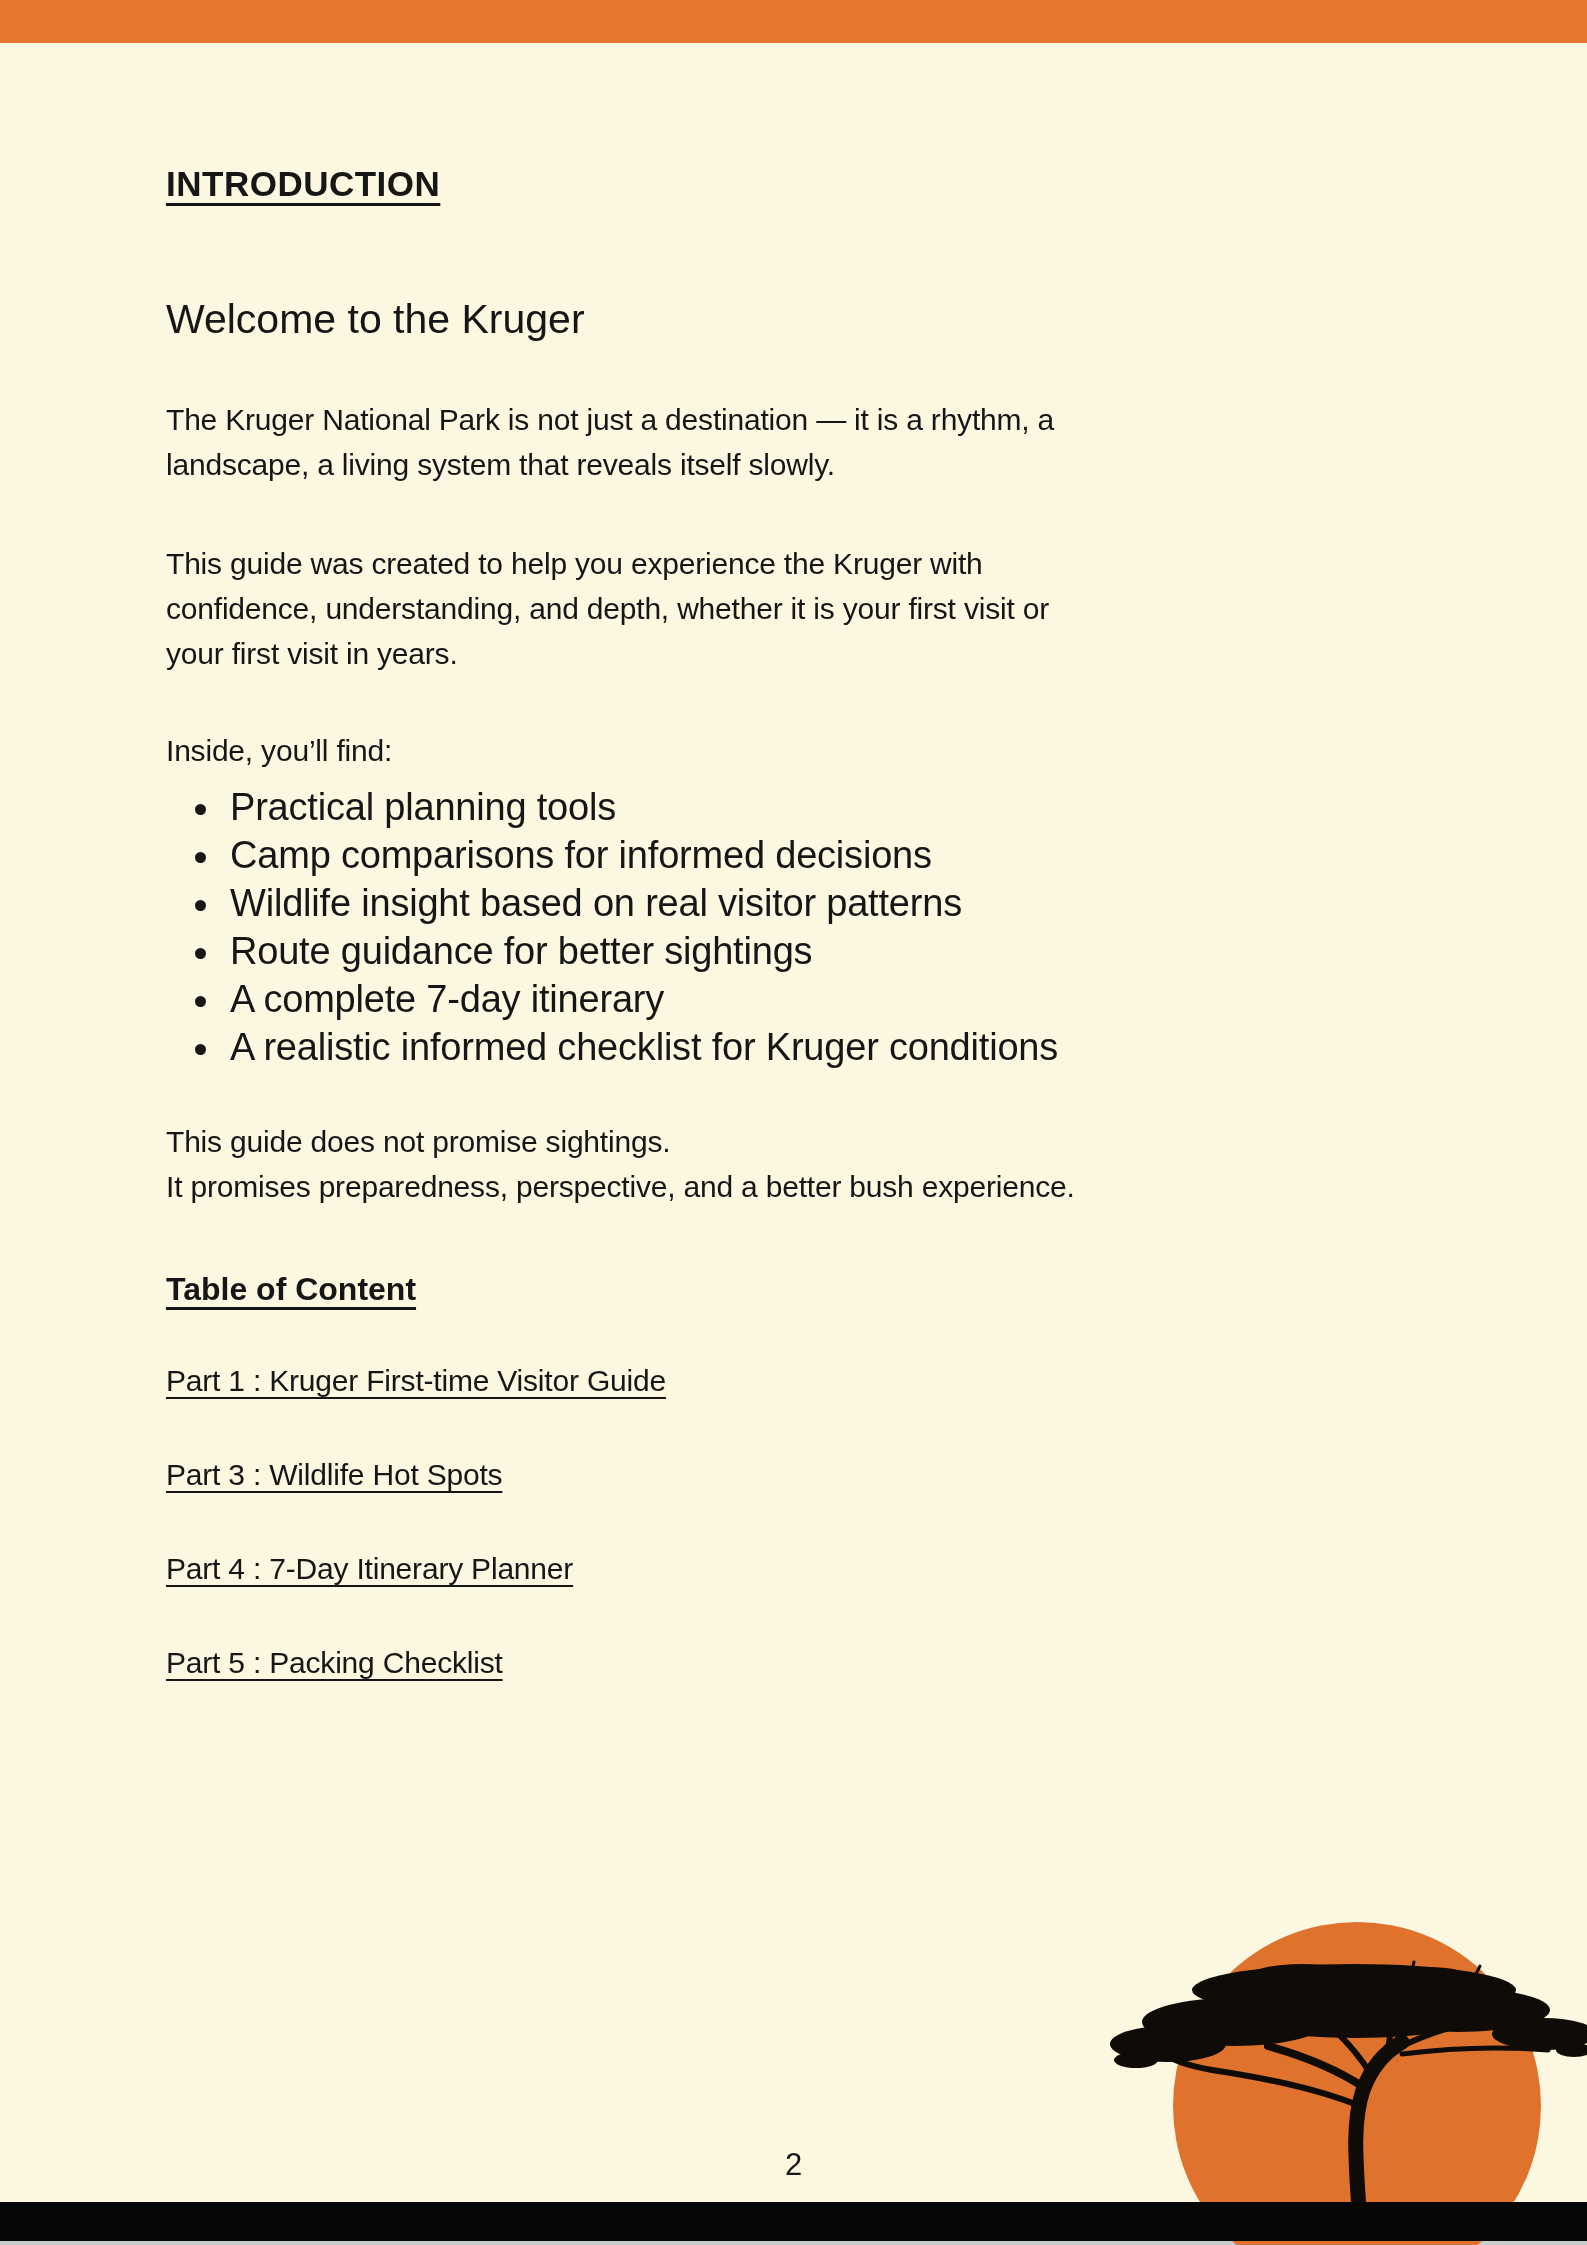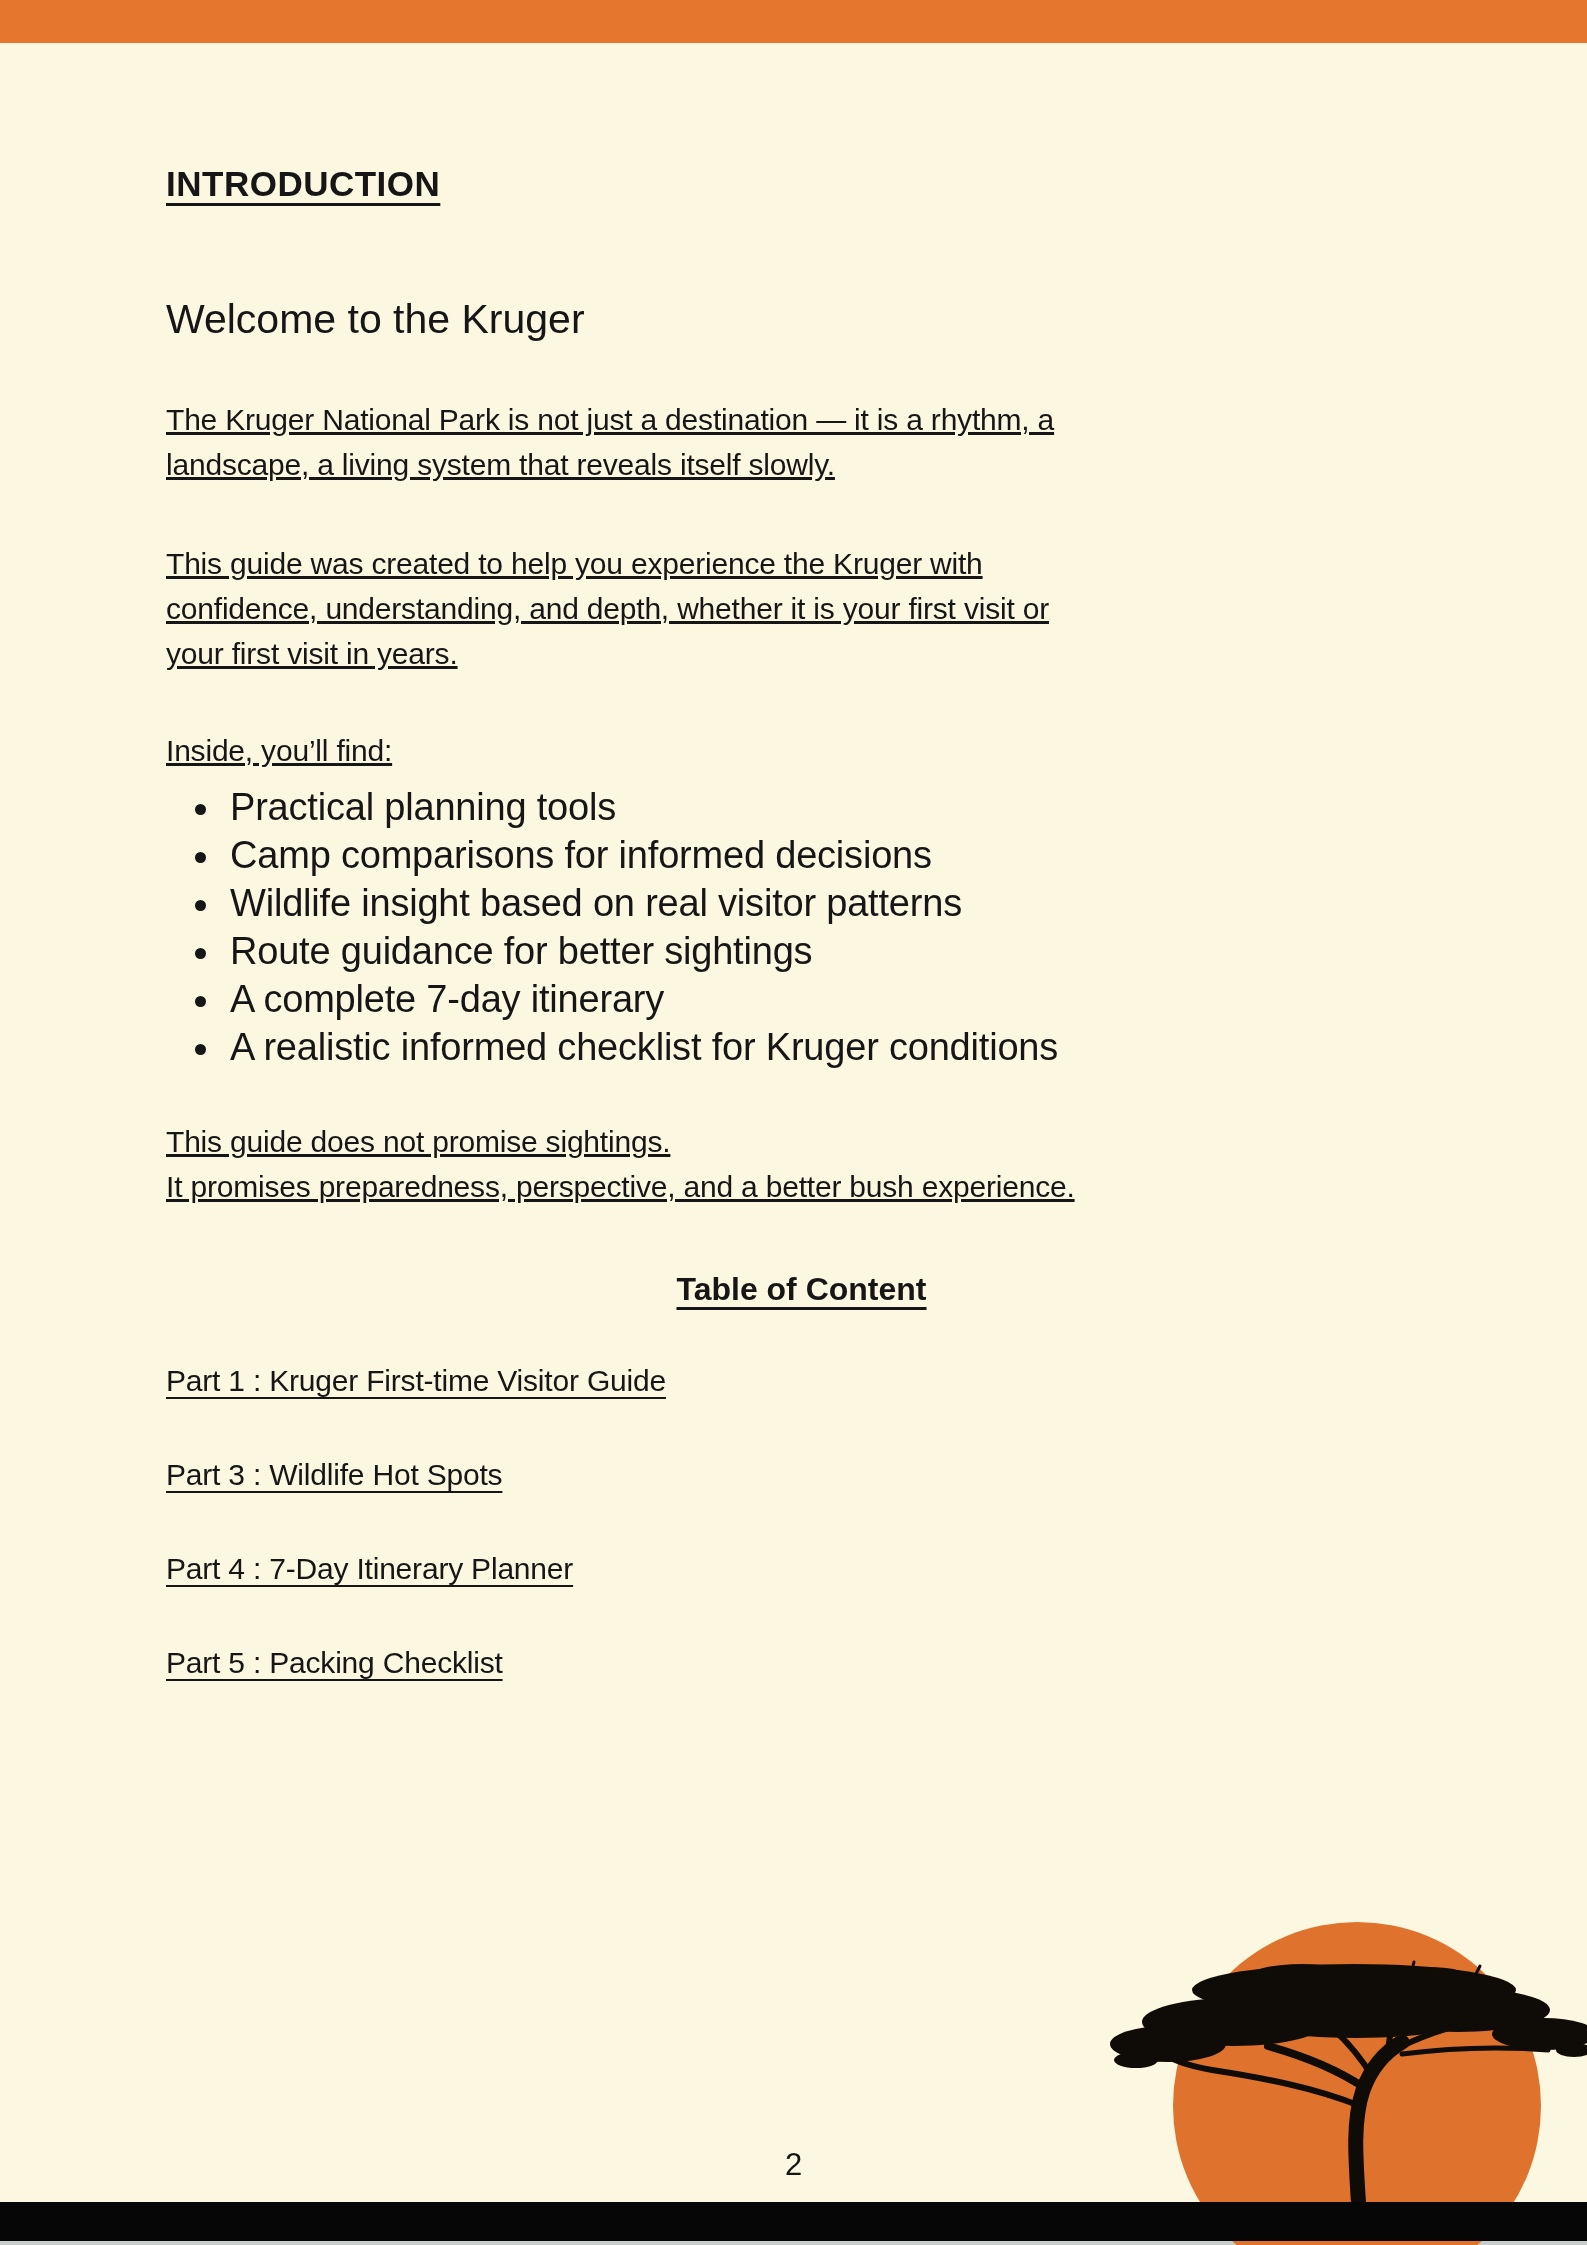--- a/index.html
+++ b/index.html
@@ -44,41 +44,39 @@
   h2.welcome-heading{
     margin-top:92px;
     font-size:41px; font-weight:400;
   }
   .para{
     margin-top:54px;
     font-size:30px; font-weight:400;
     line-height:45px;
     white-space:pre-line;
     letter-spacing:-0.2px;
-    text-decoration:underline;
   }
   .list-lead{ margin-top:52px; }
   ul.bullets{
     margin-top:10px;
     padding-left:58px;
     list-style:disc;
   }
   ul.bullets li{
     font-size:38px; line-height:48px;
     letter-spacing:-0.2px;
     padding-left:6px;
   }
   .closing{ margin-top:48px; }
   h3.toc-heading{
     margin-top:62px;
     font-size:32px; font-weight:700;
     text-decoration:underline;
     text-decoration-thickness:3px;
     text-underline-offset:7px;
-    text-align:center;
   }
   nav.toc{ margin-top:56px; }
   a.toc-link{
     display:block;
     width:-moz-fit-content; width:fit-content;
     margin-bottom:61px;
     font-size:30px; line-height:33px;
     color:var(--text);
     text-decoration-thickness:2px;
     text-underline-offset:6px;

